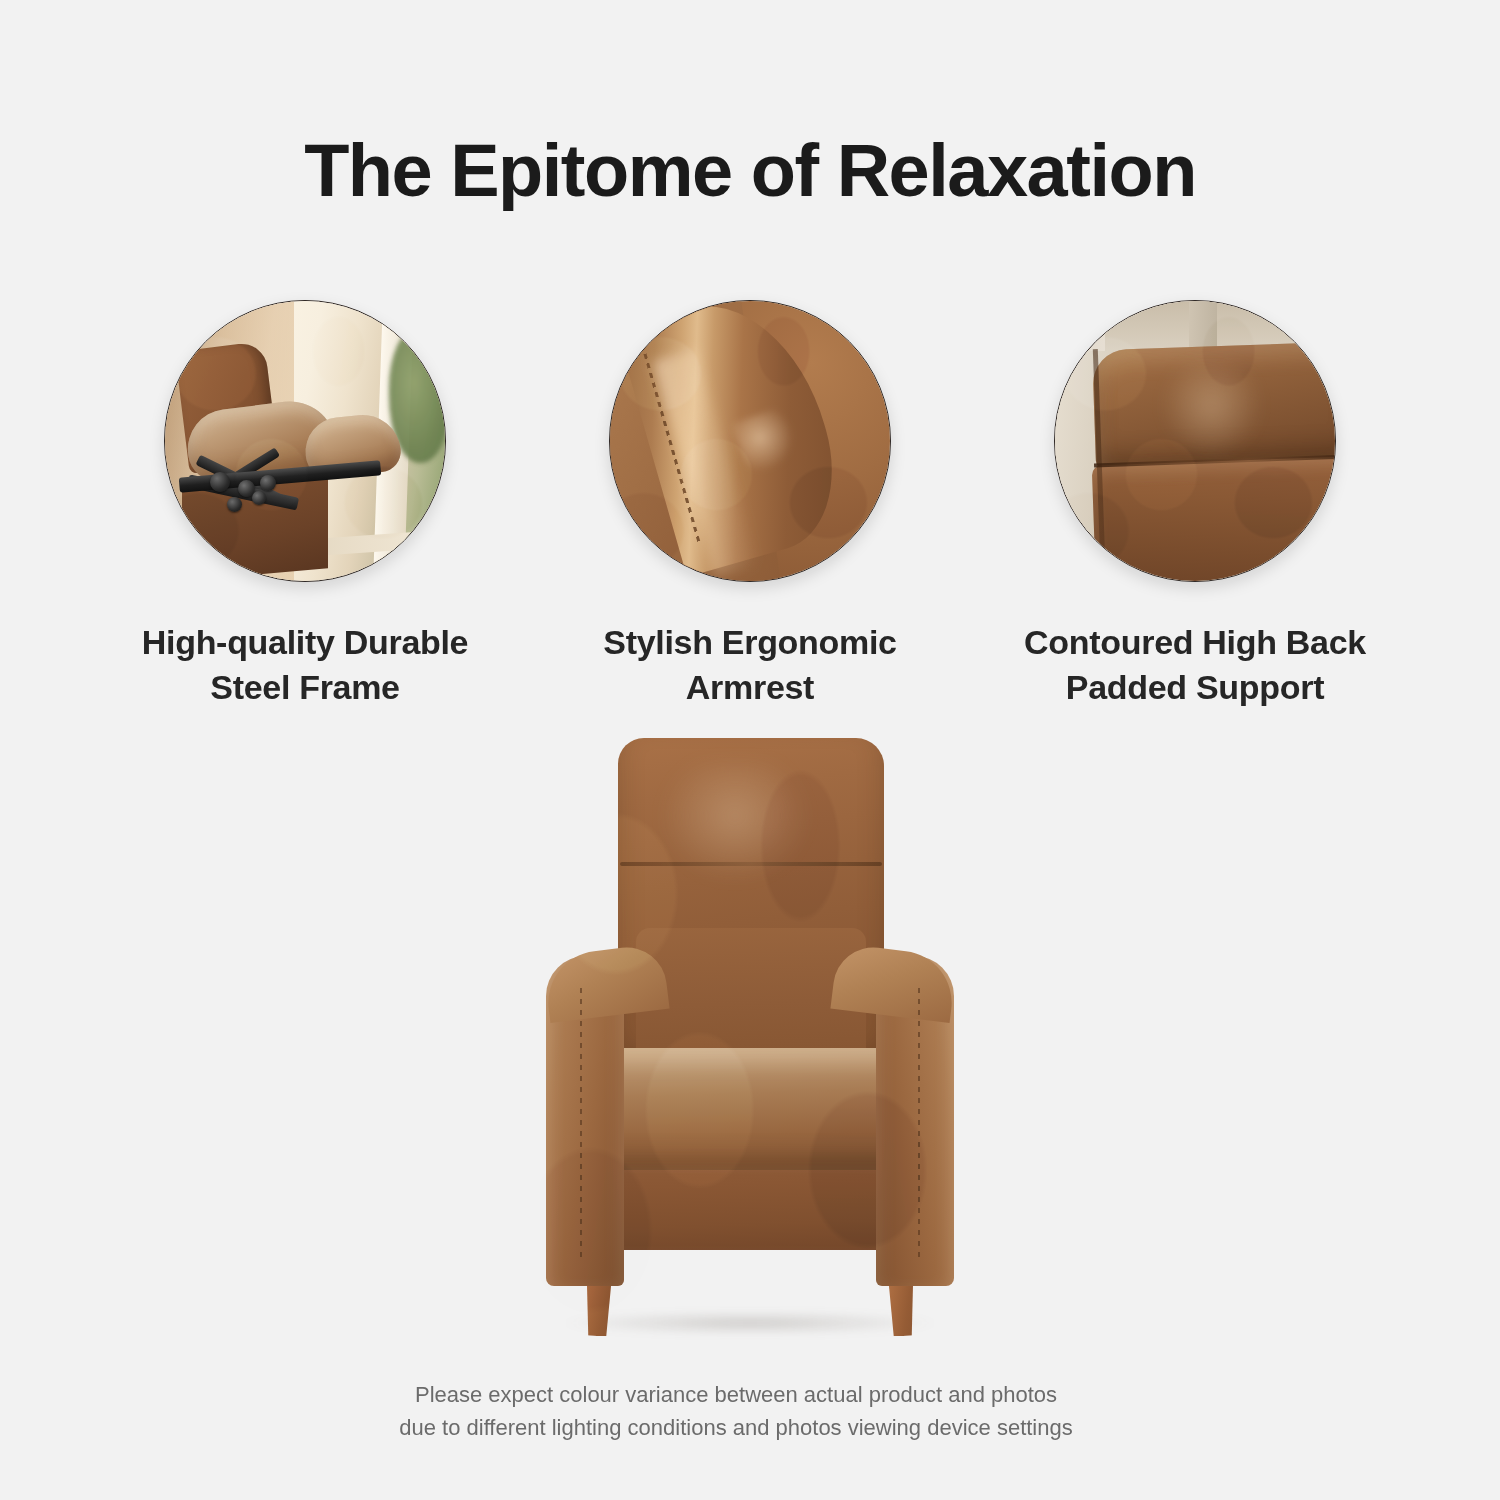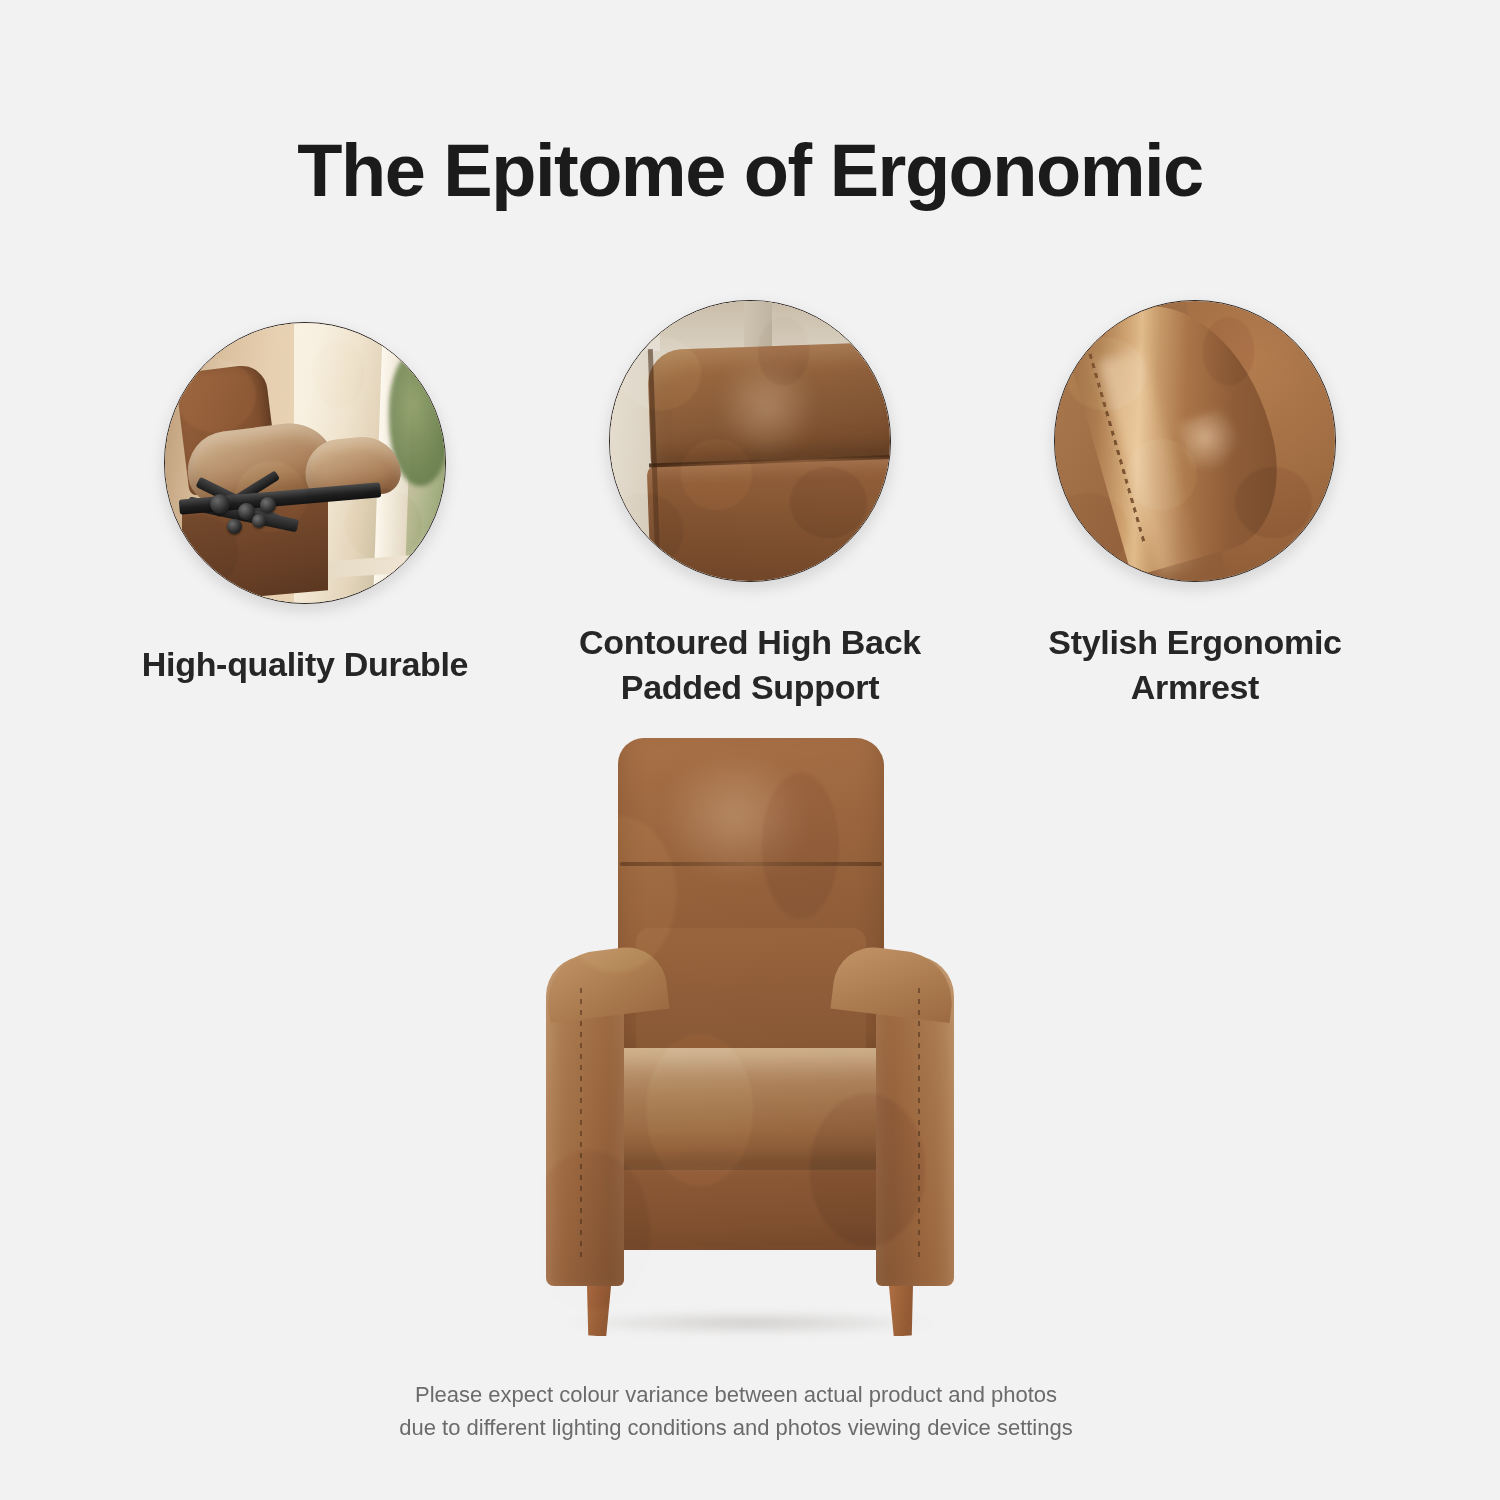--- a/index.html
+++ b/index.html
@@ -348,21 +348,21 @@
     background: repeating-linear-gradient(180deg, rgba(84,52,28,.6) 0 5px, rgba(0,0,0,0) 5px 11px);
   }
   .ch-armstitch.left  { left: 40px; }
   .ch-armstitch.right { right: 40px; }
 
   .nm { position:absolute; inset:0; pointer-events:none; }
 </style>
 </head>
 <body>
 
-<div class="title">The Epitome of Ergonomic</div>
+<div class="title">The Epitome of Relaxation</div>
 
 <div class="features">
 
   <div class="feature">
     <div class="circle-wrap">
       <div class="circle">
         <div class="c1-bg"></div>
         <div class="c1-wall"></div>
         <div class="c1-winframe"></div>
         <div class="c1-foliage"></div>
@@ -379,20 +379,39 @@
         <div class="c1-pivot" style="left:16%;top:61%;width:20px;height:20px"></div>
         <div class="c1-pivot" style="left:26%;top:64%;width:17px;height:17px"></div>
         <div class="c1-pivot" style="left:22%;top:70%;width:15px;height:15px"></div>
         <div class="c1-pivot" style="left:31%;top:68%;width:14px;height:14px"></div>
         <div class="c1-pivot" style="left:34%;top:62%;width:16px;height:16px"></div>
         <div class="grain"></div>
       </div>
     </div>
     <div class="feature-label">
       <div>High-quality Durable</div>
+      <div>Steel Frame</div>
+    </div>
+  </div>
+
+  <div class="feature">
+    <div class="circle-wrap">
+      <div class="circle">
+        <div class="c2-bg"></div>
+        <div class="c2-left"></div>
+        <div class="c2-roll"></div>
+        <div class="c2-hl"></div>
+        <div class="c2-seam"></div>
+        <div class="c2-fold"></div>
+        <div class="grain"></div>
+      </div>
+    </div>
+    <div class="feature-label">
+      <div>Stylish Ergonomic</div>
+      <div>Armrest</div>
     </div>
   </div>
 
   <div class="feature">
     <div class="circle-wrap">
       <div class="circle">
         <div class="c3-bg"></div>
         <div class="c3-topwall"></div>
         <div class="c3-doorB"></div>
         <div class="c3-doorA"></div>
@@ -400,38 +419,20 @@
         <div class="c3-cushBot"></div>
         <div class="c3-seam"></div>
         <div class="c3-edge"></div>
         <div class="c3-glow"></div>
         <div class="grain"></div>
       </div>
     </div>
     <div class="feature-label">
       <div>Contoured High Back</div>
       <div>Padded Support</div>
-    </div>
-  </div>
-
-  <div class="feature">
-    <div class="circle-wrap">
-      <div class="circle">
-        <div class="c2-bg"></div>
-        <div class="c2-left"></div>
-        <div class="c2-roll"></div>
-        <div class="c2-hl"></div>
-        <div class="c2-seam"></div>
-        <div class="c2-fold"></div>
-        <div class="grain"></div>
-      </div>
-    </div>
-    <div class="feature-label">
-      <div>Stylish Ergonomic</div>
-      <div>Armrest</div>
     </div>
   </div>
 
 </div>
 
 <div class="chair">
   <div class="ch-shadow"></div>
   <div class="ch-leg left"></div>
   <div class="ch-leg right"></div>
   <div class="ch-back"></div>

